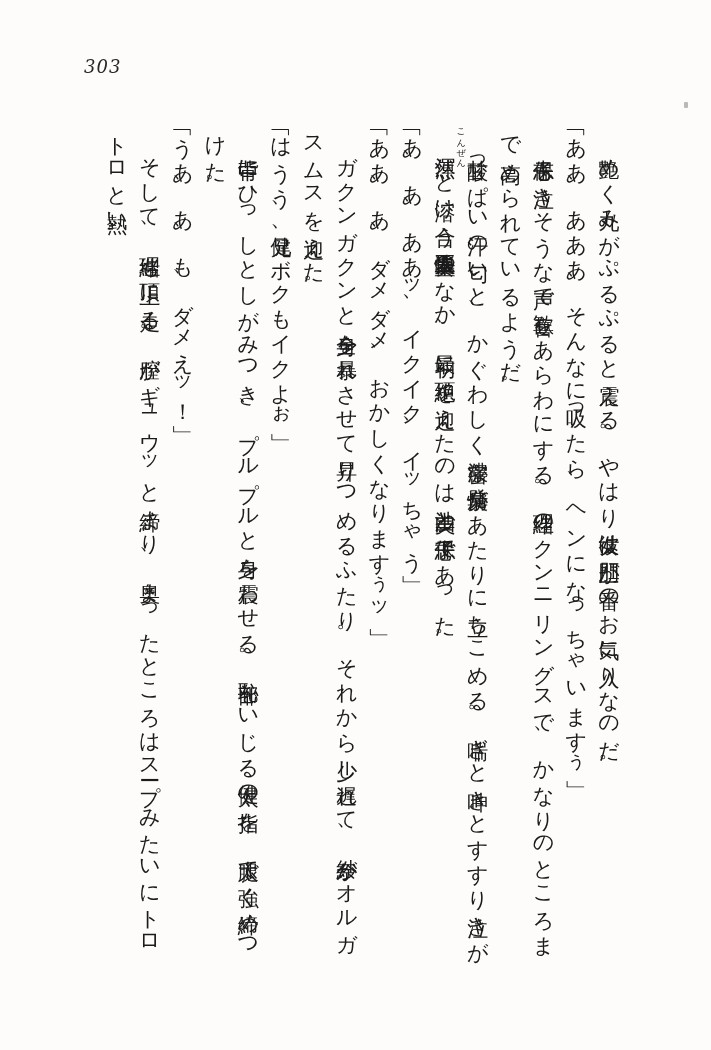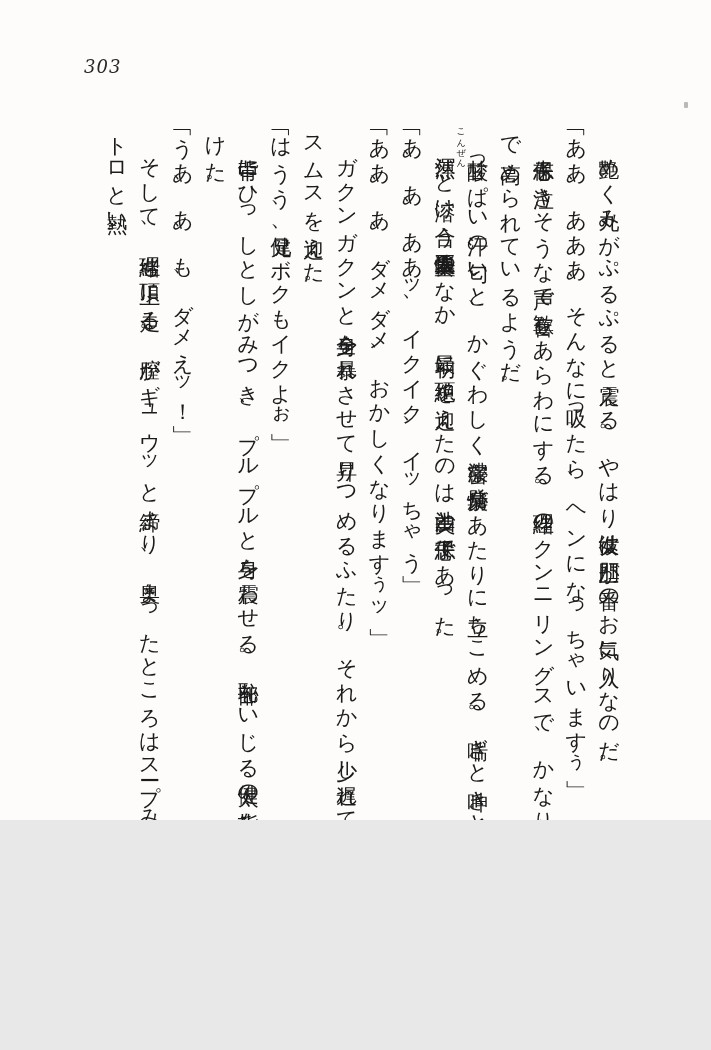--- a/index.html
+++ b/index.html
@@ -3,21 +3,21 @@
 <meta charset="utf-8">
 <style>
   html, body {
     margin: 0;
     padding: 0;
     background: #e8e8e8;
   }
   .page {
     position: relative;
     width: 711px;
-    height: 820px;
+    height: 1050px;
     margin: 0 auto;
     background: #fdfcfa;
     overflow: hidden;
     font-family: "DejaVu Serif", "Liberation Serif", serif;
   }
   .page-number {
     position: absolute;
     top: 56px;
     left: 84px;
     font-size: 18px;

